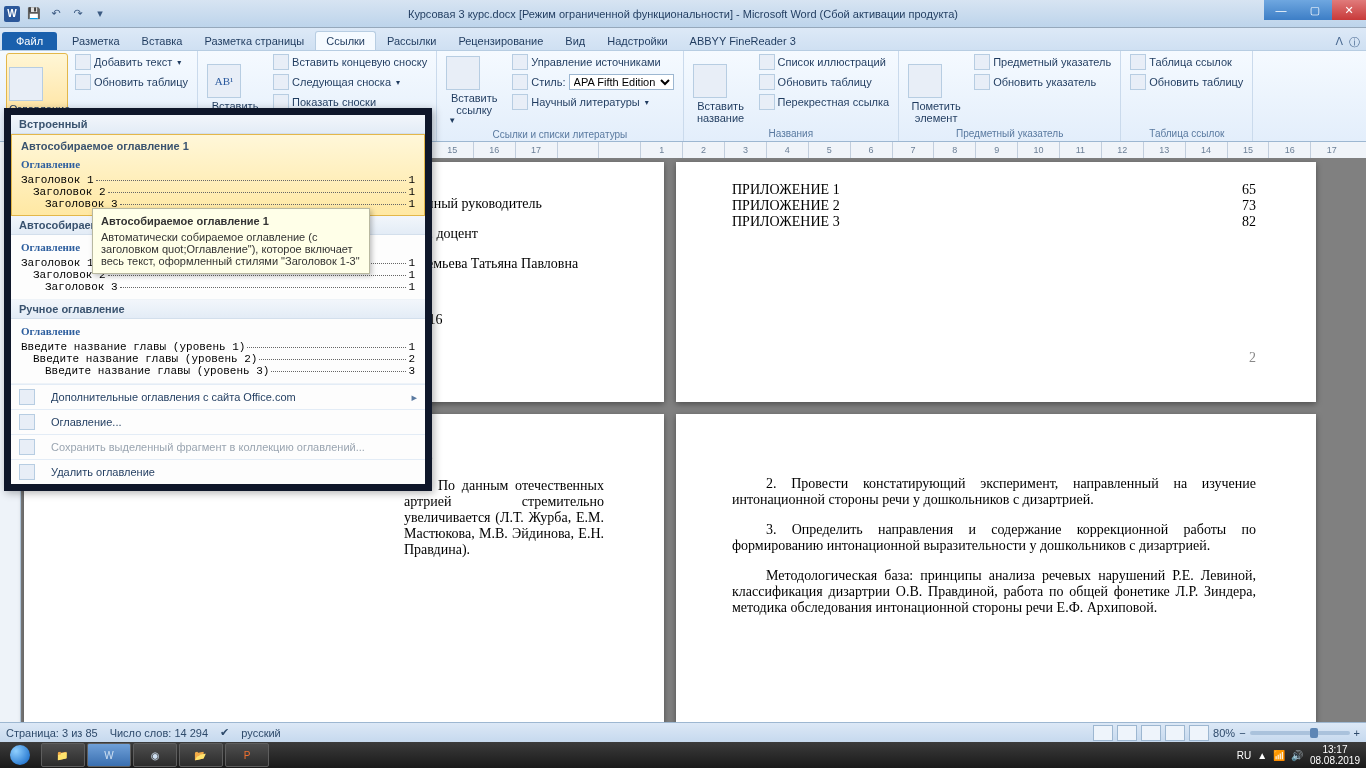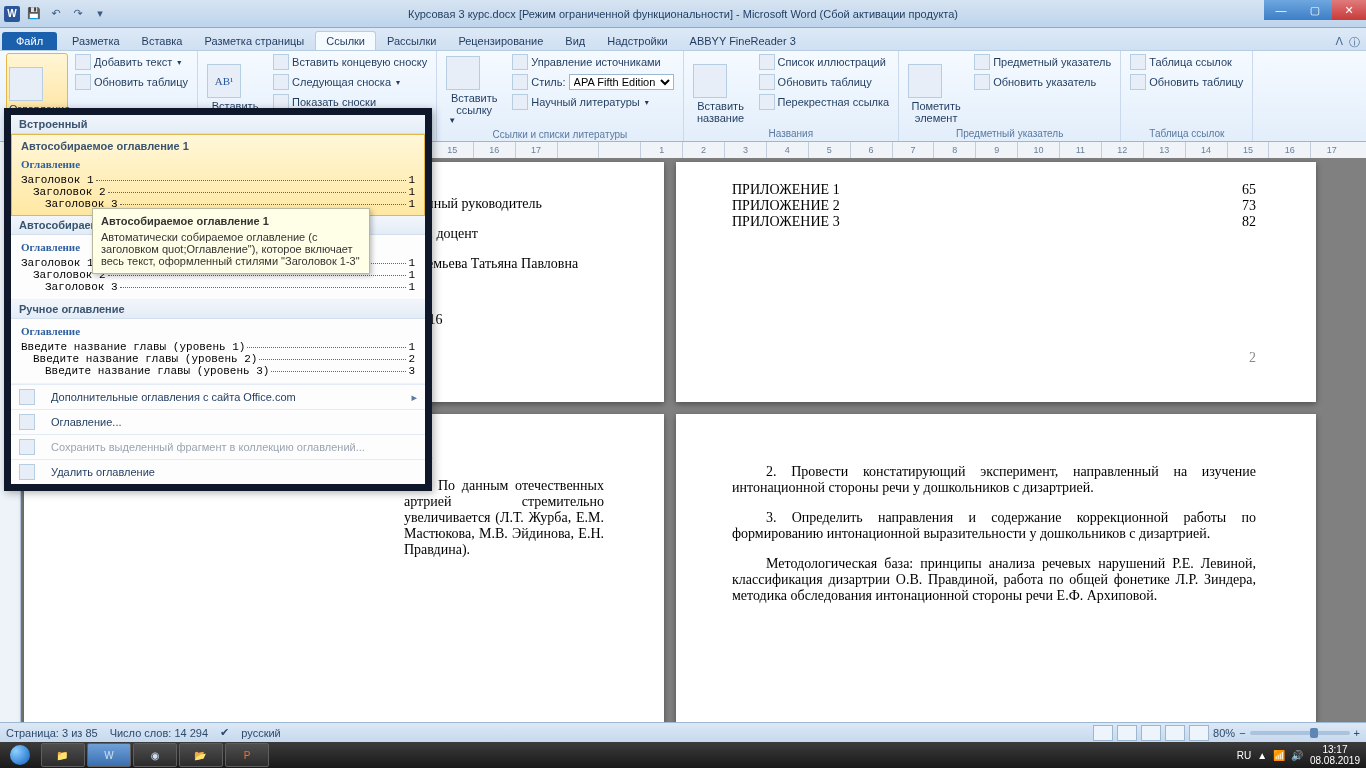--- a/index.html
+++ b/index.html
@@ -311,21 +311,21 @@
           <span>ПРИЛОЖЕНИЕ 3</span>
           <span>82</span>
         </div>
       <div class="pnum" style="margin-top:120px;color:#888">2</div>
     </div>
     <div class="page big" style="padding-left:380px">
       <p>НИЕ</p>
       <p class="just ind" style="margin-top:12px">По данным отечественных артрией стремительно увеличивается (Л.Т. Журба, Е.М. Мастюкова, М.В. Эйдинова, Е.Н. Правдина).</p>
     </div>
     <div class="page big">
-      <p class="just ind" style="margin-top:30px">2.  Провести констатирующий эксперимент, направленный на изучение интонационной стороны речи у дошкольников с дизартрией.</p>
+      <p class="just ind" style="margin-top:42px">2.  Провести констатирующий эксперимент, направленный на изучение интонационной стороны речи у дошкольников с дизартрией.</p>
       <p class="just ind">3.  Определить направления и содержание коррекционной работы по формированию интонационной выразительности у дошкольников с дизартрией.</p>
       <p class="just ind">Методологическая база: принципы анализа речевых нарушений Р.Е. Левиной, классификация дизартрии О.В. Правдиной, работа по общей фонетике Л.Р. Зиндера, методика обследования интонационной стороны речи Е.Ф. Архиповой.</p>
     </div>
   </div>
 </div>
 
 <div class="gallery">
   <div class="gal-head">Встроенный</div>
 
   <div class="gal-item hover">

